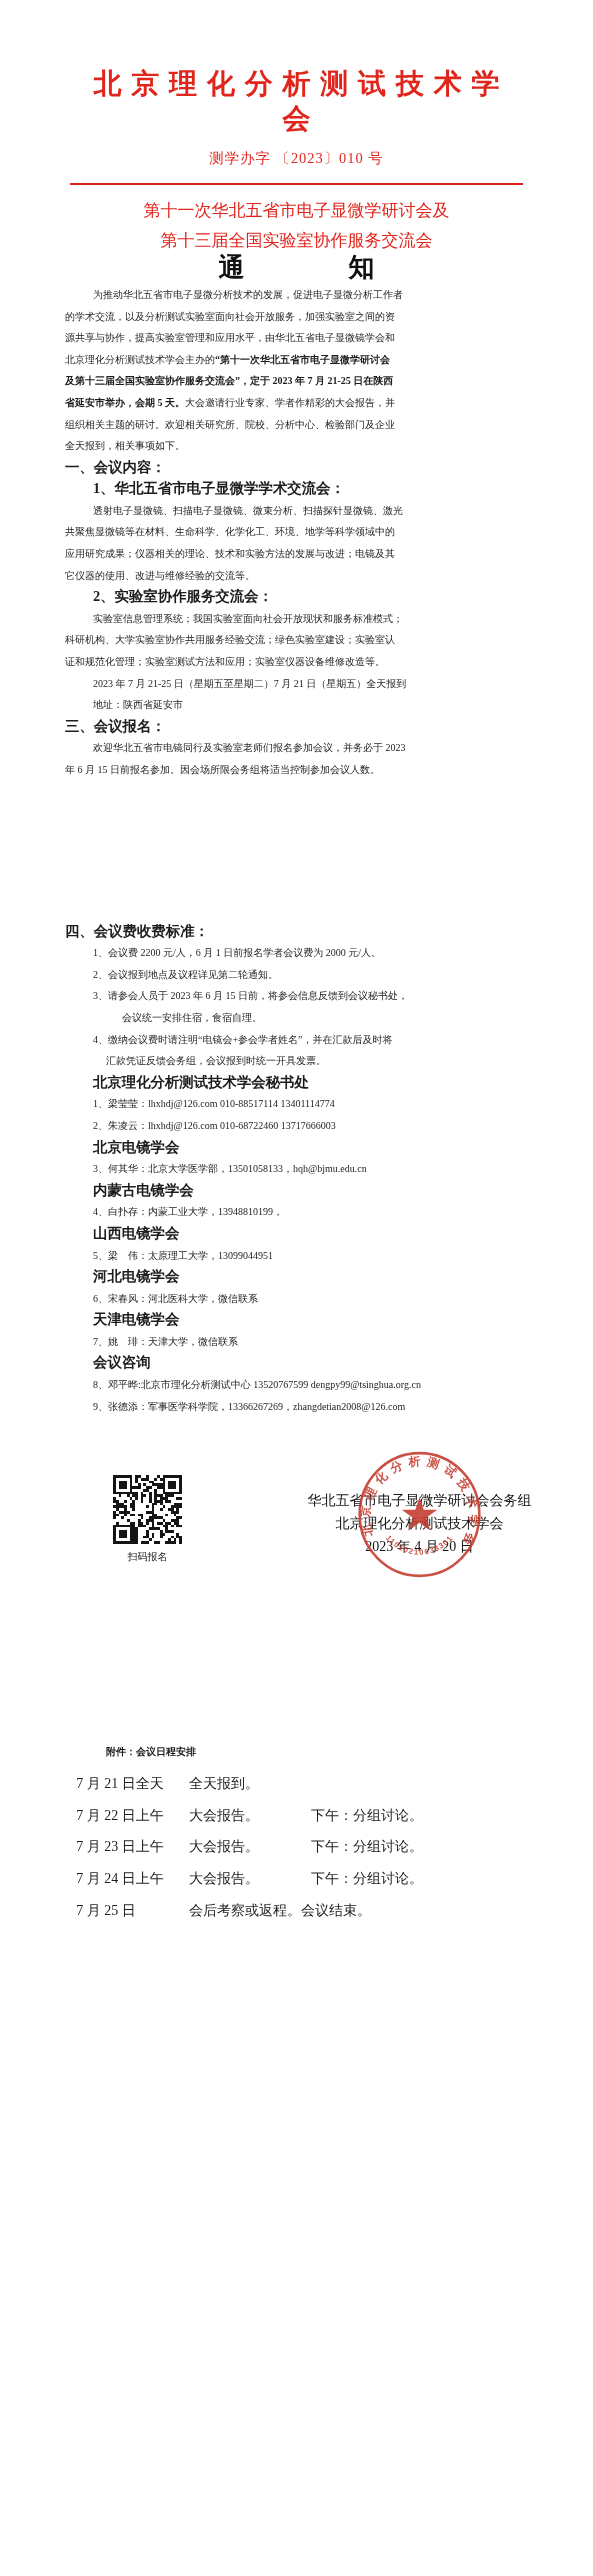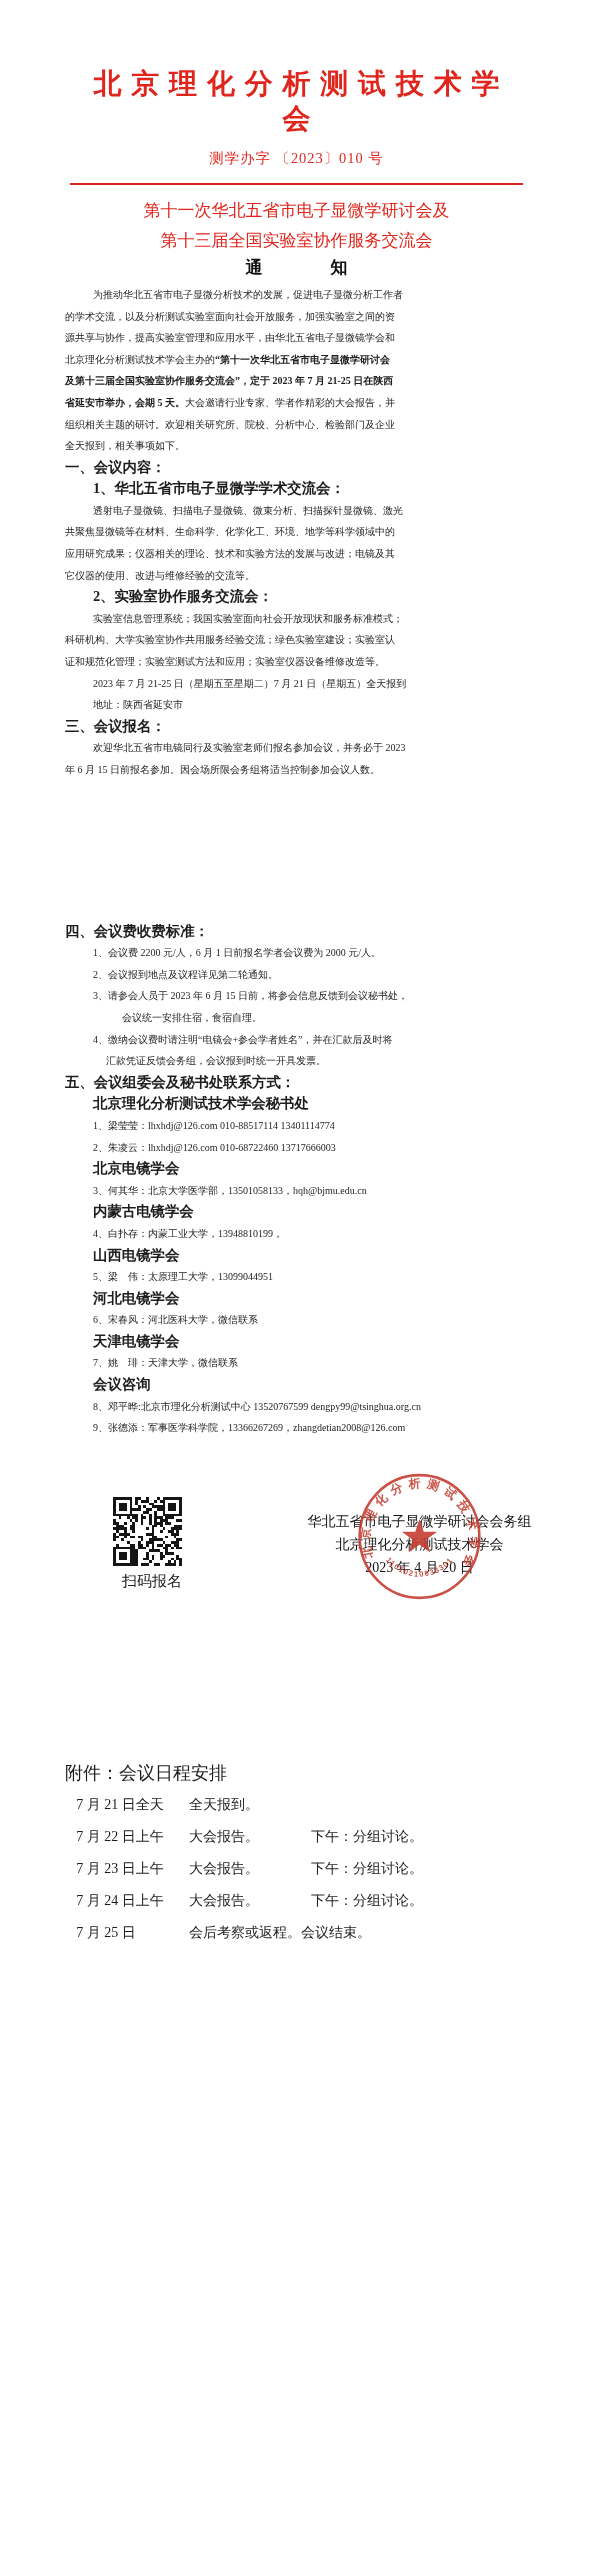--- a/index.html
+++ b/index.html
@@ -8,43 +8,43 @@
   .content{margin-left:65px;width:463px;}
 
   
   .org-title{padding-top:66px;font-size:28px;line-height:35px;font-weight:bold;color:#e0251c;
              text-align:center;letter-spacing:9.8px;padding-left:9.8px;}
   .doc-no{margin-top:13.4px;font-size:14.4px;line-height:18.5px;color:#e0251c;text-align:center;letter-spacing:1px;}
   .red-rule{margin-top:15.5px;margin-left:4.6px;width:453px;height:1.5px;background:#d9261c;}
 
   .n-title{margin-top:15px;font-size:17px;line-height:21.6px;font-weight:normal;color:#e0251c;text-align:center;}
   .n-title.t2{margin-top:8.2px;}
-  .n-head{margin-top:4.1px;font-size:17px;line-height:26px;font-weight:bold;color:#111;text-align:center;}
+  .n-head{margin-top:4.1px;font-size:26px;line-height:26px;font-weight:bold;color:#111;text-align:center;}
 
   
   .body-wrap{margin-top:2.6px;}
   .ln{font-size:10px;line-height:21.6px;white-space:nowrap;}
   .ln b{font-weight:bold;}
   .h2{font-weight:bold;font-size:14.4px;}
   .h3{font-weight:bold;font-size:14.4px;}
   .ind2{padding-left:28px;}
   .ind3{padding-left:41px;}
   .ind4{padding-left:57px;}
 
   
   .sig-block{position:relative;margin-top:57px;height:98px;}
   .reg-qr{position:absolute;left:48px;top:1px;width:69px;height:69px;}
-  .reg-qr-label{position:absolute;left:48px;top:76px;width:69px;text-align:right;font-size:15px;color:#222;}
+  .reg-qr-label{position:absolute;left:48px;top:76px;width:69px;text-align:center;font-size:10px;color:#222;}
   .sig-lines{position:absolute;left:236px;top:14.4px;width:237px;text-align:center;font-size:14px;line-height:23px;color:#151515;}
   .seal{position:absolute;left:290px;top:-24px;width:129px;height:129px;pointer-events:none;}
   .seal-ring{font-size:23px;font-weight:bold;letter-spacing:11px;fill:#c43a2e;font-family:"Liberation Serif",serif;}
   .seal-num{font-size:15px;font-weight:bold;letter-spacing:2.5px;fill:#c43a2e;font-family:"Liberation Sans",sans-serif;}
 
   
-  .att-head{margin-top:169px;font-size:18px;line-height:21.6px;font-weight:normal;}
+  .att-head{margin-top:169px;font-size:10px;line-height:21.6px;font-weight:bold;margin-left:41px;}
   .srow{position:relative;height:21.6px;margin-top:10.3px;font-size:14px;line-height:21.6px;white-space:nowrap;}
   .srow:first-child{margin-top:9.8px;text-decoration:underline;}
   .s-date{position:absolute;left:11.3px;}
   .s-a{position:absolute;left:124px;}
   .s-b{position:absolute;left:246px;}
 </style>
 </head>
 <body>
 
 <div class="page">
@@ -82,21 +82,20 @@
         <div class="ln h2"><span>三、会议报名：</span></div>
         <div class="ln ind2"><span>欢迎华北五省市电镜同行及实验室老师们报名参加会议，并务必于 2023</span></div>
         <div class="ln"><span>年 6 月 15 日前报名参加。因会场所限会务组将适当控制参加会议人数。</span></div>
         <div class="ln h2" style="margin-top: 140px;"><span>四、会议费收费标准：</span></div>
         <div class="ln ind2"><span>1、会议费 2200 元/人，6 月 1 日前报名学者会议费为 2000 元/人。</span></div>
         <div class="ln ind2"><span>2、会议报到地点及议程详见第二轮通知。</span></div>
         <div class="ln ind2"><span>3、请参会人员于 2023 年 6 月 15 日前，将参会信息反馈到会议秘书处，</span></div>
         <div class="ln ind4"><span>会议统一安排住宿，食宿自理。</span></div>
         <div class="ln ind2"><span>4、缴纳会议费时请注明“电镜会+参会学者姓名”，并在汇款后及时将</span></div>
         <div class="ln ind3"><span>汇款凭证反馈会务组，会议报到时统一开具发票。</span></div>
-        <div class="ln h2"><span>五、会议组委会及秘书处联系方式：</span></div>
         <div class="ln h3 ind2"><span>北京理化分析测试技术学会秘书处</span></div>
         <div class="ln ind2"><span>1、梁莹莹：lhxhdj@126.com 010-88517114 13401114774</span></div>
         <div class="ln ind2"><span>2、朱凌云：lhxhdj@126.com 010-68722460 13717666003</span></div>
         <div class="ln h3 ind2"><span>北京电镜学会</span></div>
         <div class="ln ind2"><span>3、何其华：北京大学医学部，13501058133，hqh@bjmu.edu.cn</span></div>
         <div class="ln h3 ind2"><span>内蒙古电镜学会</span></div>
         <div class="ln ind2"><span>4、白扑存：内蒙工业大学，13948810199，</span></div>
         <div class="ln h3 ind2"><span>山西电镜学会</span></div>
         <div class="ln ind2"><span>5、梁　伟：太原理工大学，13099044951</span></div>
         <div class="ln h3 ind2"><span>河北电镜学会</span></div>

